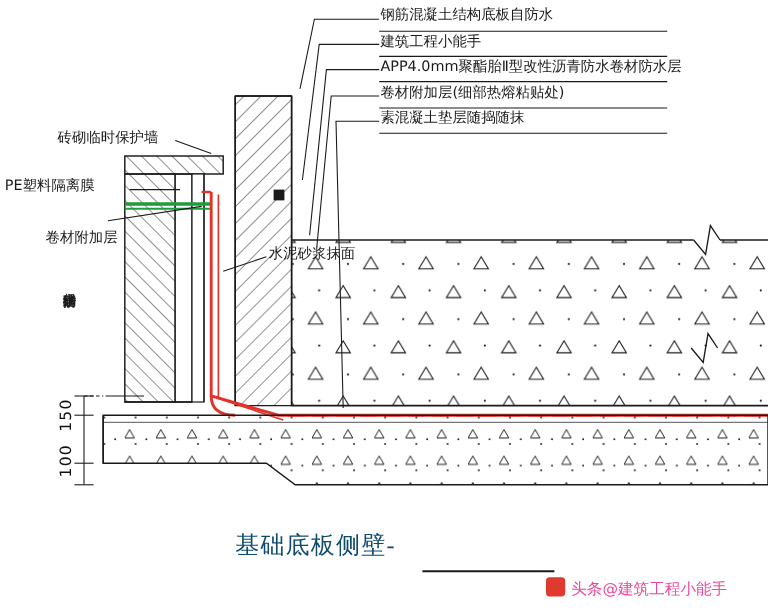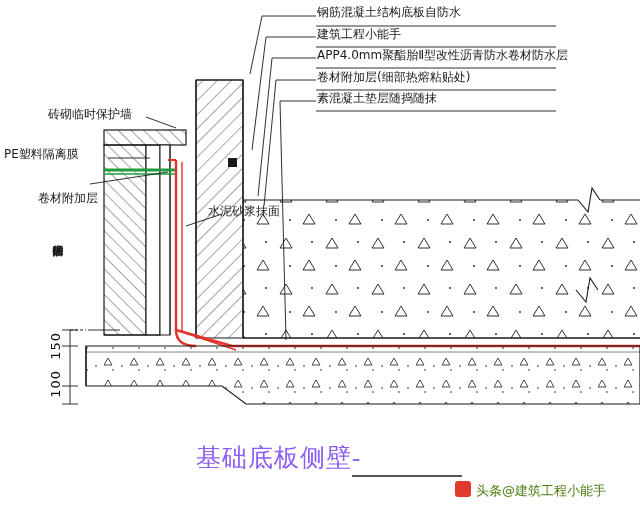--- a/index.html
+++ b/index.html
@@ -37,31 +37,31 @@
     color:#111;
     writing-mode:vertical-rl;
     text-orientation:sideways;
     transform:rotate(180deg);
     white-space:nowrap;
     letter-spacing:1px;
   }
   #title{
     position:absolute;
     left:196px;top:441px;
-    font-size:25px;
-    color:#8b5cf6;
+    font-size:20px;
+    color:#0c4a6e;
     font-family:Liberation Serif, serif;
     white-space:nowrap;
     letter-spacing:1px;
   }
   #watermark{
     position:absolute;
     left:455px;top:482px;
     font-size:13px;
-    color:#4d7c0f;
+    color:#ec4899;
     white-space:nowrap;
   }
   #wm-icon{
     position:absolute;
     left:455px;top:481px;
     width:16px;height:16px;
     border-radius:3px;
     background:#e03a2f;
   }
 </style>
@@ -196,21 +196,21 @@
   <div class="lbl" style="left:317px;top:6px;">钢筋混凝土结构底板自防水</div>
   <div class="lbl" style="left:317px;top:28px;">建筑工程小能手</div>
   <div class="lbl" style="left:317px;top:49px;">APP4.0mm聚酯胎Ⅱ型改性沥青防水卷材防水层</div>
   <div class="lbl" style="left:317px;top:71px;">卷材附加层(细部热熔粘贴处)</div>
   <div class="lbl" style="left:317px;top:92px;">素混凝土垫层随捣随抹</div>
 
   <div class="lbl" style="left:48px;top:108px;">砖砌临时保护墙</div>
   <div class="lbl" style="left:4px;top:148px;">PE塑料隔离膜</div>
   <div class="lbl" style="left:10px;top:192px;margin-left:28px;">卷材附加层</div>
 
-  <div class="lbl" style="left:208px;top:205px;">水泥砂浆抹面</div>
+  <div class="lbl" style="left:224px;top:205px;">水泥砂浆抹面</div>
 
   <div class="vert" style="left:52px;top:236px;">砖砌防水保护墙</div>
 
   <div class="vertnum" style="left:48px;top:332px;">150</div>
   <div class="vertnum" style="left:48px;top:370px;">100</div>
 
   <div id="title">基础底板侧壁-</div>
 
   <div id="wm-icon"></div>
   <div id="watermark" style="left:476px;">头条@建筑工程小能手</div>

